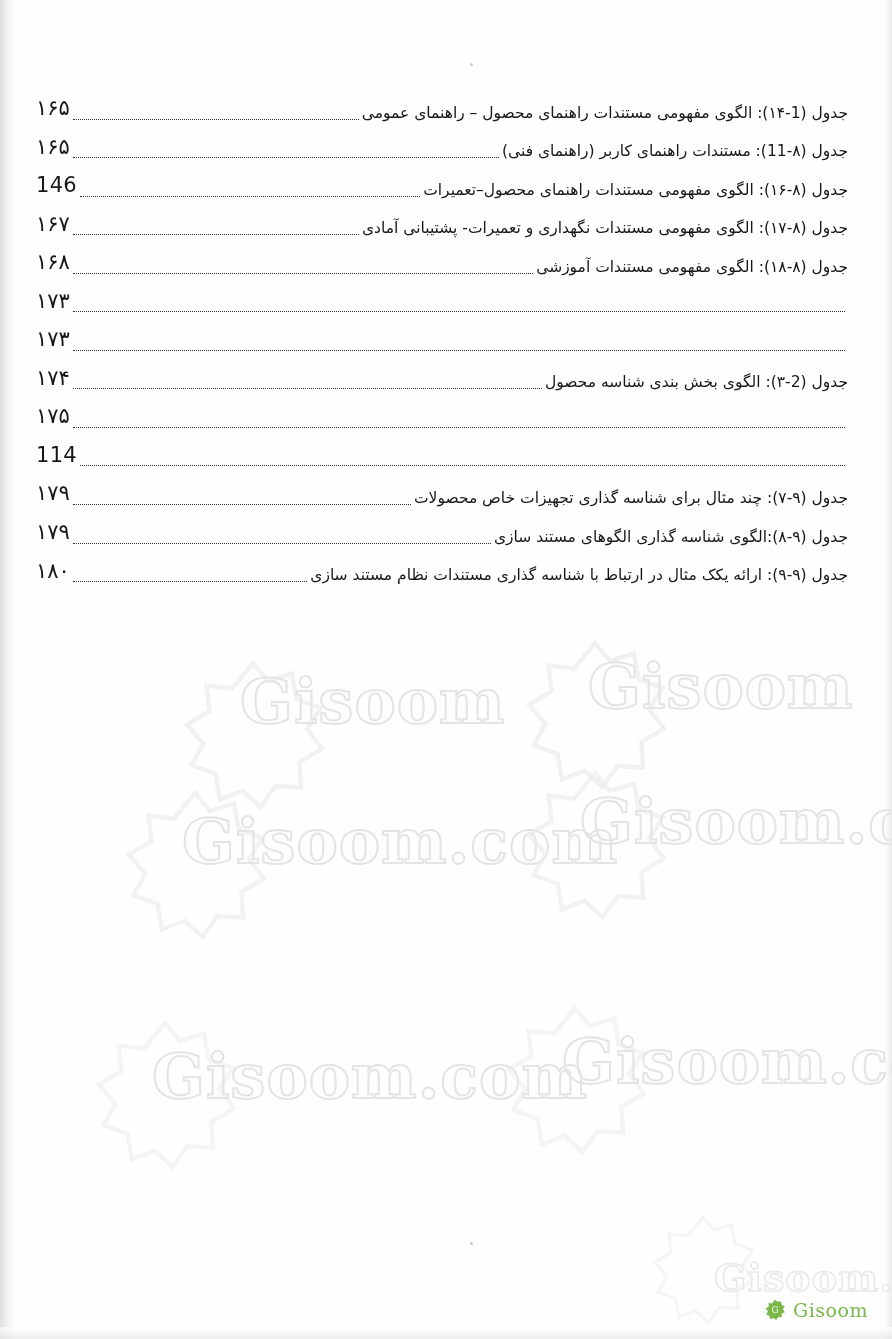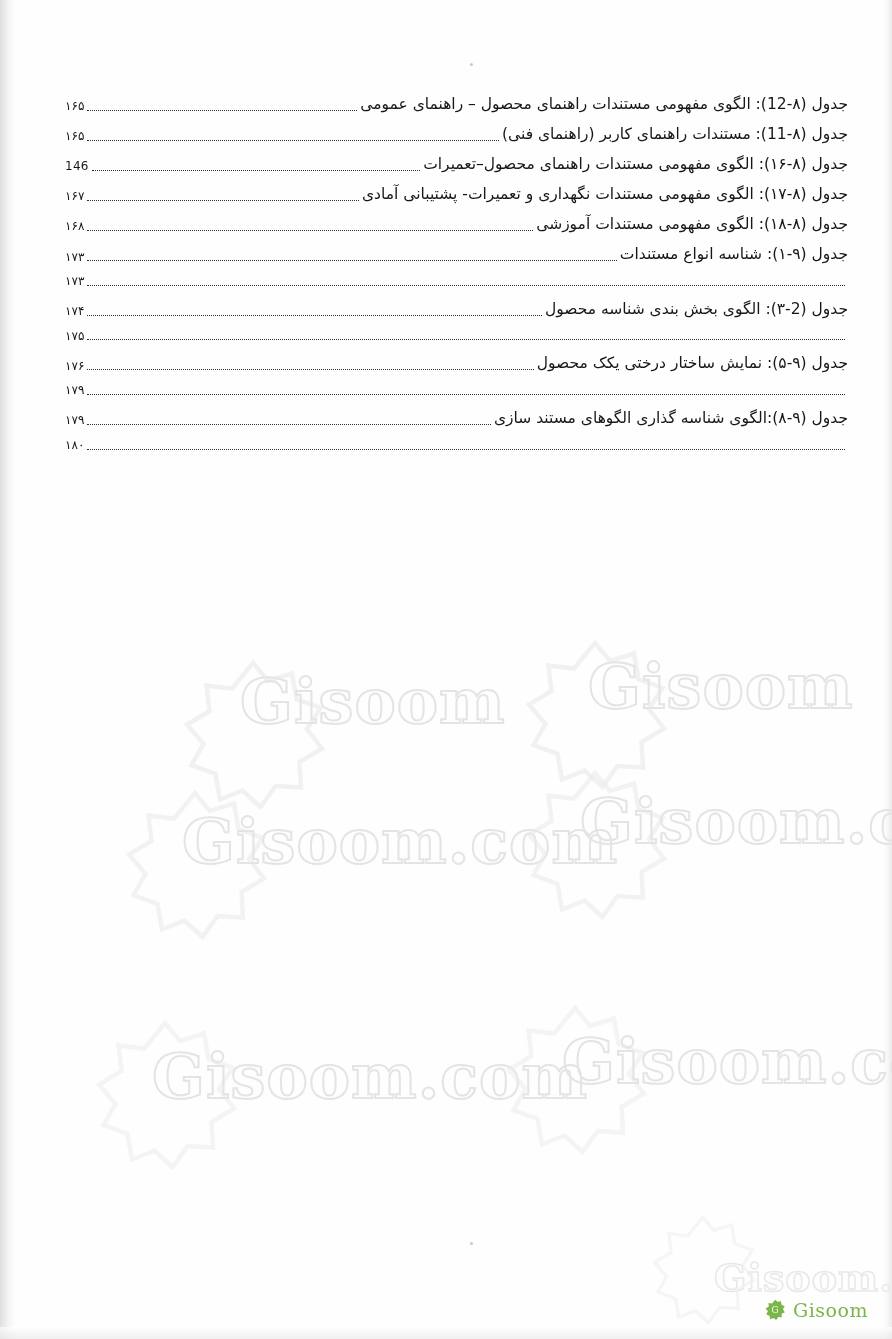--- a/index.html
+++ b/index.html
@@ -74,23 +74,22 @@
   }
   .toc-leader {
     flex: 1 1 auto;
     margin: 0 3px 5px 3px;
     border-bottom: 1.4px dotted #2b2d30;
     min-width: 8px;
     height: 1px;
   }
   .toc-page {
     flex: 0 0 auto;
-    font-size: 12px;
+    font-size: 21px;
     letter-spacing: .3px;
-    margin-left: 29px;
   }
   .toc-row.nodots .toc-leader {
     border-bottom: none;
   }
 
   
   .wm {
     position: absolute;
     pointer-events: none;
     user-select: none;
@@ -191,21 +190,21 @@
   <div class="wm wm-text small" style="top:1255px; left:714px;">Gisoom.com</div>
   <div class="wm wm-star" style="top:1215px; left:648px; width:110px; height:110px;">
     <svg viewBox="0 0 100 100" width="110" height="110" aria-hidden="true">
       <path d="M50 2 L60 14 L76 9 L79 26 L95 32 L86 46 L96 59 L81 68 L82 85 L65 84 L55 98 L43 87 L28 93 L25 76 L9 70 L17 56 L6 43 L21 34 L19 17 L36 19 Z" fill="none" stroke="#efefef" stroke-width="3"></path>
     </svg>
   </div>
 
   <div class="toc">
 
     <div class="toc-row">
-      <span class="toc-label">جدول  (۸-12): الگوی مفهومی مستندات راهنمای محصول – راهنمای عمومی</span>
+      <span class="toc-label">جدول  (1-۱۴): الگوی مفهومی مستندات راهنمای محصول – راهنمای عمومی</span>
       <span class="toc-leader"></span>
       <span class="toc-page">۱۶۵</span>
     </div>
 
     <div class="toc-row">
       <span class="toc-label">جدول  (۸-11): مستندات راهنمای کاربر (راهنمای فنی)</span>
       <span class="toc-leader"></span>
       <span class="toc-page">۱۶۵</span>
     </div>
 
@@ -221,21 +220,20 @@
       <span class="toc-page">۱۶۷</span>
     </div>
 
     <div class="toc-row">
       <span class="toc-label">جدول  (۸-۱۸): الگوی مفهومی مستندات آموزشی</span>
       <span class="toc-leader"></span>
       <span class="toc-page">۱۶۸</span>
     </div>
 
     <div class="toc-row">
-      <span class="toc-label">جدول (۹-۱): شناسه انواع مستندات</span>
       <span class="toc-leader"></span>
       <span class="toc-page">۱۷۳</span>
     </div>
 
     <div class="toc-row wide">
       <span class="toc-leader"></span>
       <span class="toc-page">۱۷۳</span>
     </div>
 
     <div class="toc-row">
@@ -243,38 +241,39 @@
       <span class="toc-leader"></span>
       <span class="toc-page">۱۷۴</span>
     </div>
 
     <div class="toc-row">
       <span class="toc-leader"></span>
       <span class="toc-page">۱۷۵</span>
     </div>
 
     <div class="toc-row">
-      <span class="toc-label">جدول (۹-۵): نمایش ساختار درختی یکک محصول</span>
-      <span class="toc-leader"></span>
-      <span class="toc-page">۱۷۶</span>
-    </div>
-
-
-    <div class="toc-row">
+      <span class="toc-leader"></span>
+      <span class="toc-page">114</span>
+    </div>
+
+
+    <div class="toc-row">
+      <span class="toc-label">جدول (۹-۷): چند مثال برای شناسه گذاری تجهیزات خاص محصولات</span>
       <span class="toc-leader"></span>
       <span class="toc-page">۱۷۹</span>
     </div>
 
     <div class="toc-row">
       <span class="toc-label">جدول (۹-۸):الگوی شناسه گذاری الگوهای مستند سازی</span>
       <span class="toc-leader"></span>
       <span class="toc-page">۱۷۹</span>
     </div>
 
     <div class="toc-row">
+      <span class="toc-label">جدول (۹-۹): ارائه یکک مثال در ارتباط با شناسه گذاری مستندات نظام مستند سازی</span>
       <span class="toc-leader"></span>
       <span class="toc-page">۱۸۰</span>
     </div>
 
   </div>
 
   <div class="logo">
     <span class="logo-mark">
       <svg viewBox="0 0 100 100" width="22" height="22" aria-hidden="true">
         <path d="M50 3 L62 13 L77 10 L80 26 L94 33 L86 47 L95 60 L80 67 L81 83 L65 82 L55 96 L43 86 L28 92 L25 76 L10 70 L18 56 L7 43 L22 34 L20 18 L37 20 Z" fill="#7ab648"></path>

